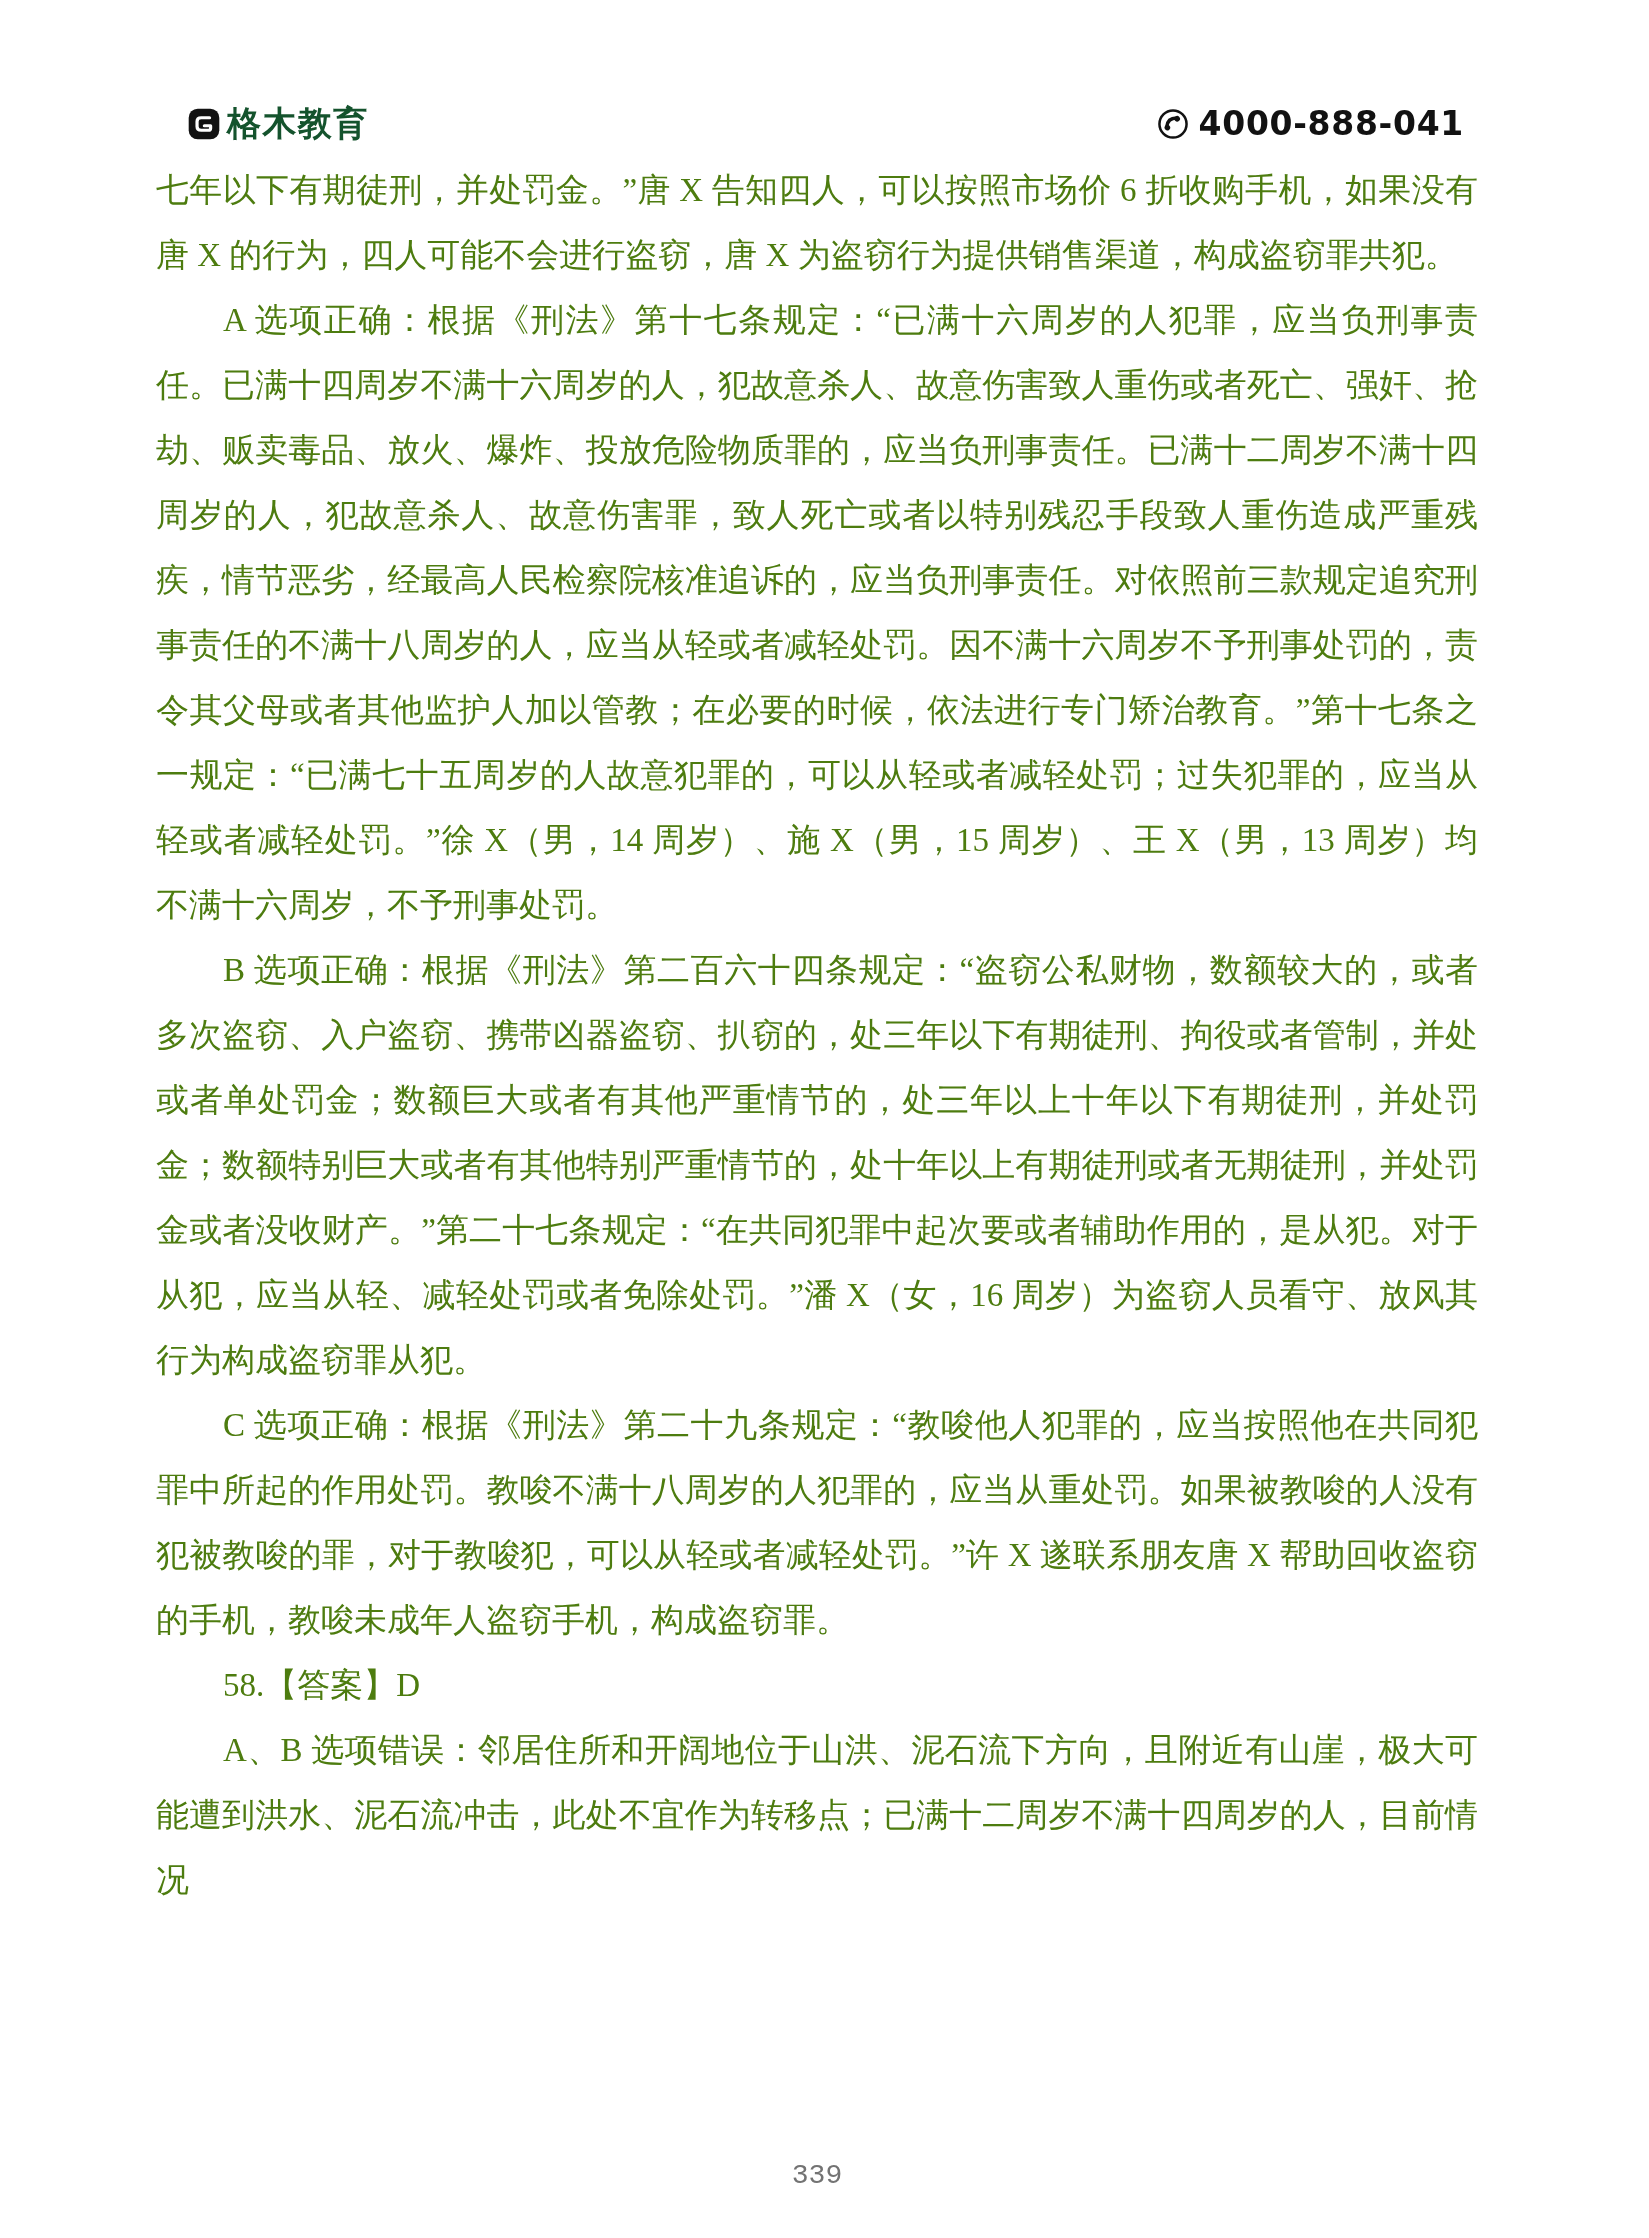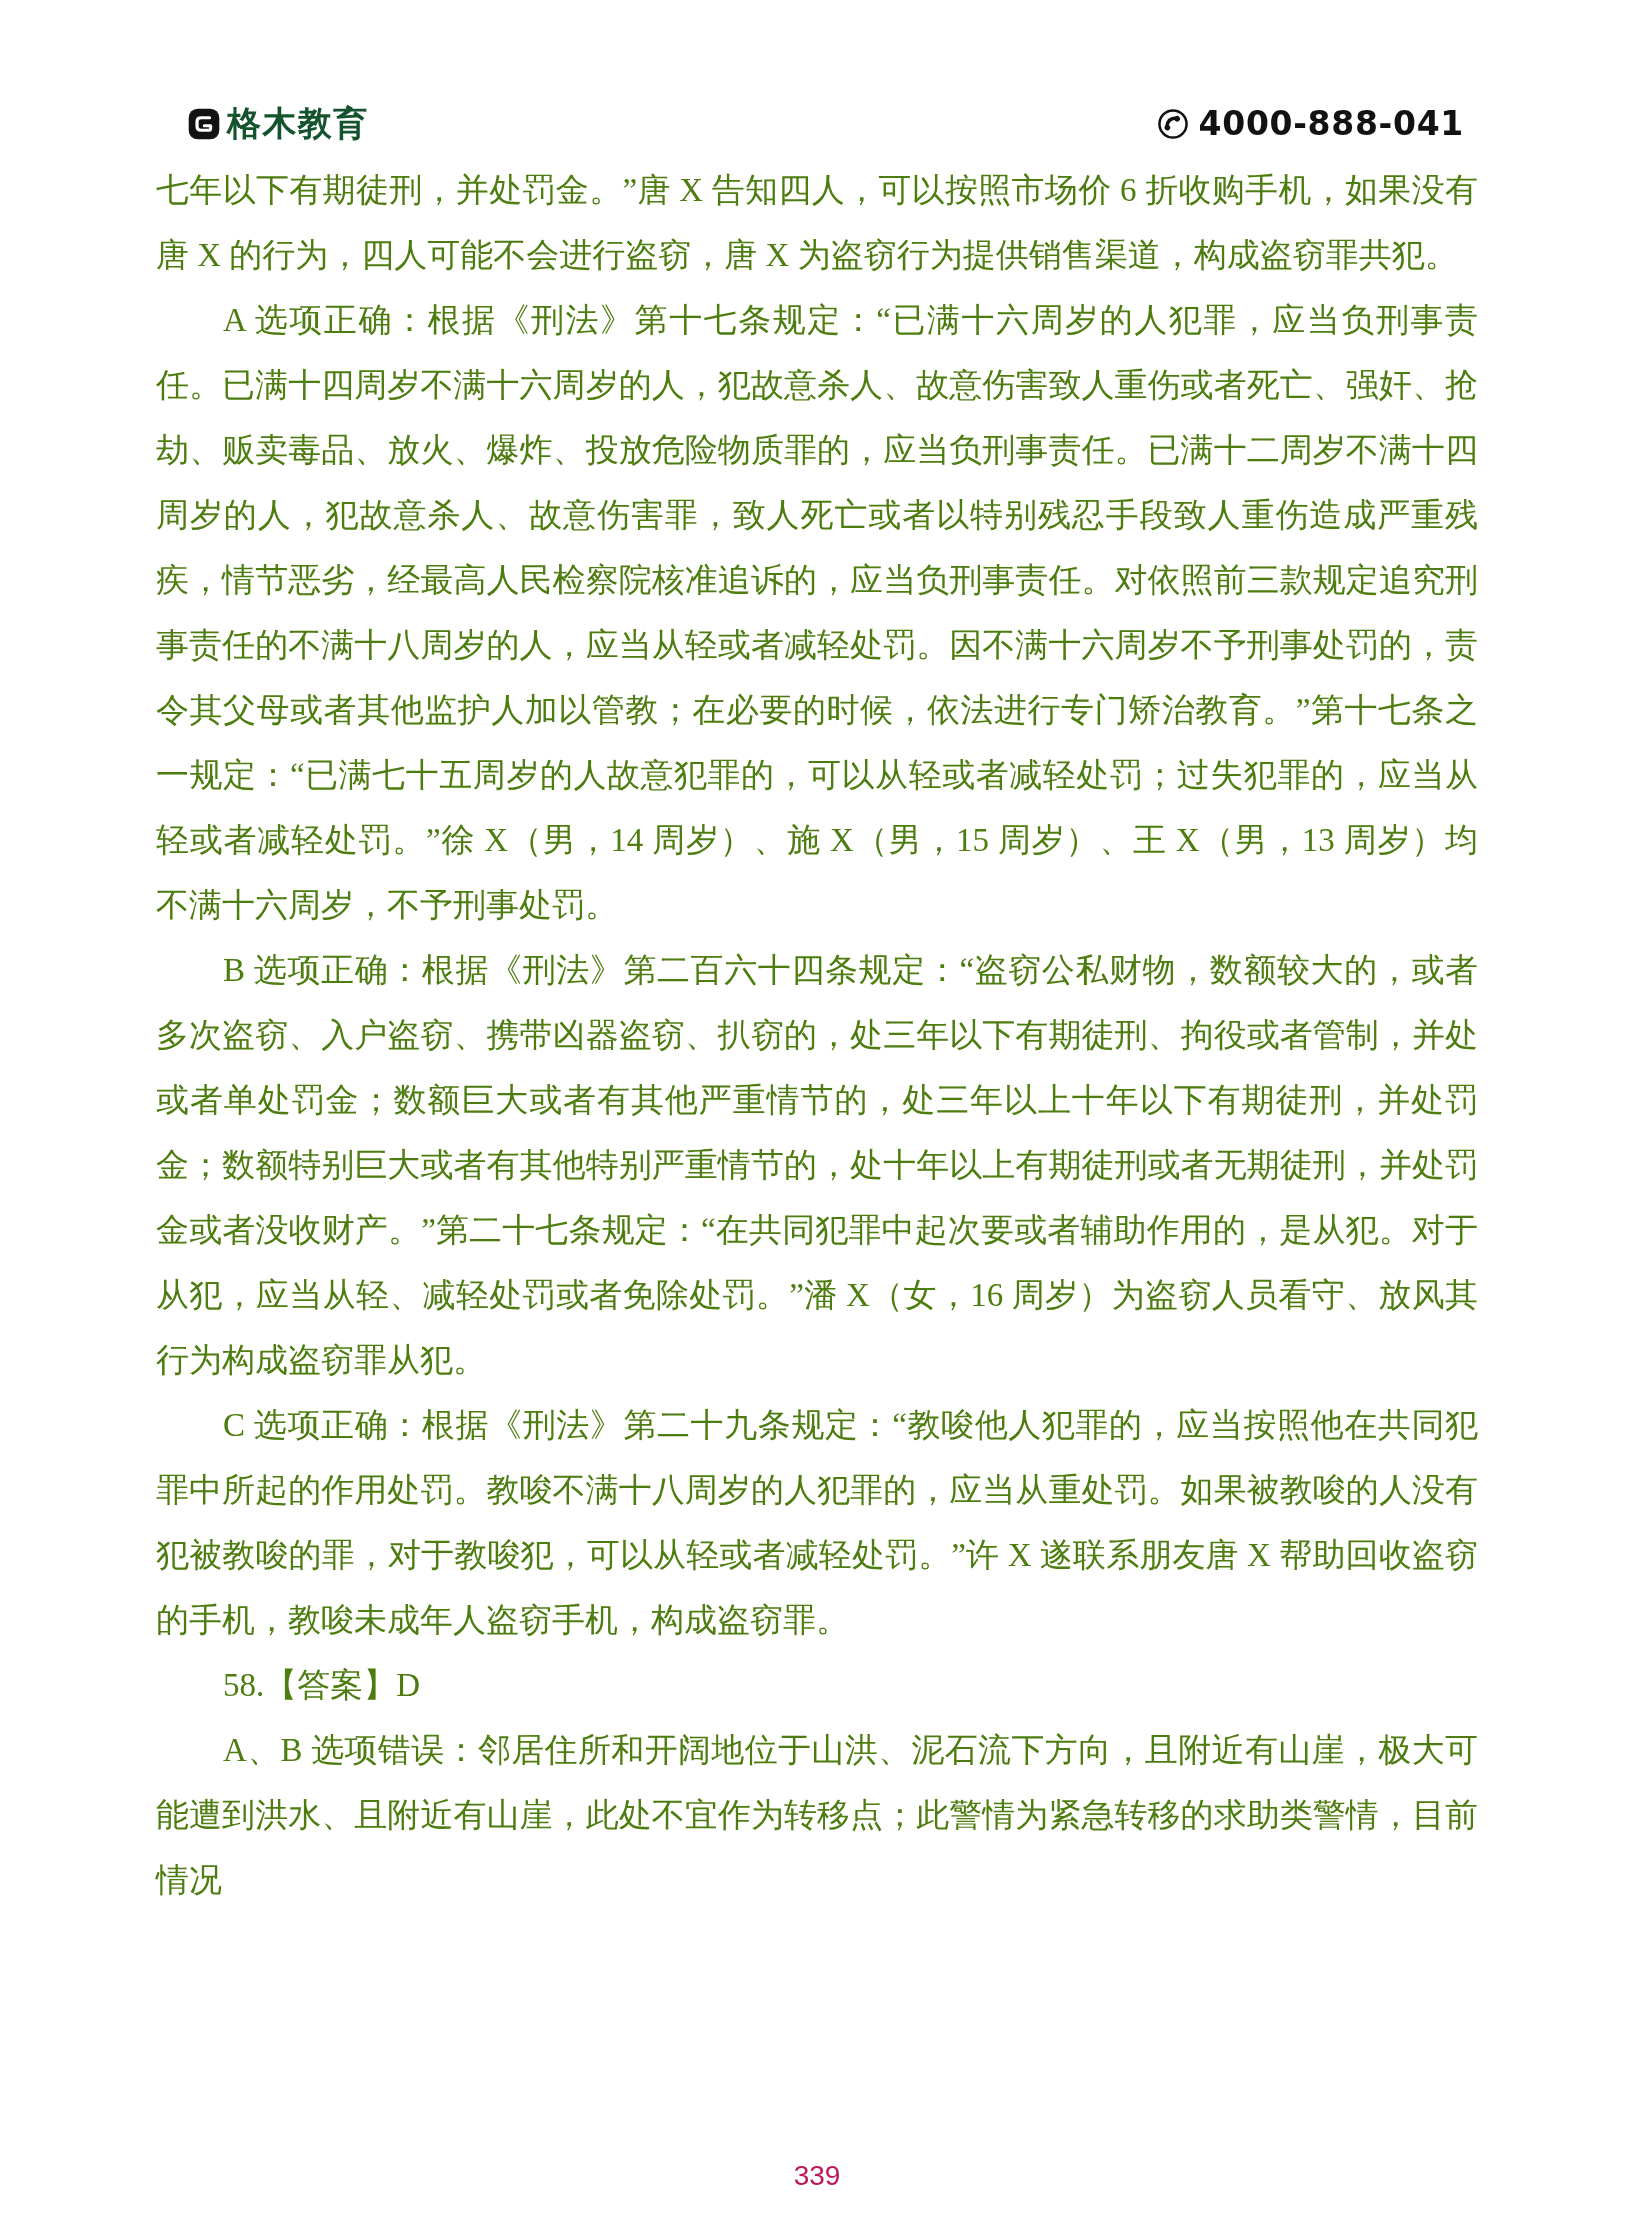--- a/index.html
+++ b/index.html
@@ -70,23 +70,23 @@
 
   
   .footer {
     position: absolute;
     left: 156px;
     width: 1322px;
     top: 2160px;
     text-align: center;
   }
   .page-number {
-    font-family: Liberation Sans, sans-serif;
+    font-family: Liberation Mono, monospace;
     font-size: 28px;
-    color: #be185d;
+    color: #737373;
   }
 </style>
 </head>
 <body>
 
 <div class="page">
 
   <header class="header">
     <div class="brand">
       <span class="logo-box">
@@ -112,21 +112,21 @@
       <span class="phone-number">4000-888-041</span>
     </div>
   </header>
 
   <main class="doc-body">
     <p class="para">七年以下有期徒刑，并处罚金。”唐 X 告知四人，可以按照市场价 6 折收购手机，如果没有唐 X 的行为，四人可能不会进行盗窃，唐 X 为盗窃行为提供销售渠道，构成盗窃罪共犯。</p>
     <p class="para indent">A 选项正确：根据《刑法》第十七条规定：“已满十六周岁的人犯罪，应当负刑事责任。已满十四周岁不满十六周岁的人，犯故意杀人、故意伤害致人重伤或者死亡、强奸、抢劫、贩卖毒品、放火、爆炸、投放危险物质罪的，应当负刑事责任。已满十二周岁不满十四周岁的人，犯故意杀人、故意伤害罪，致人死亡或者以特别残忍手段致人重伤造成严重残疾，情节恶劣，经最高人民检察院核准追诉的，应当负刑事责任。对依照前三款规定追究刑事责任的不满十八周岁的人，应当从轻或者减轻处罚。因不满十六周岁不予刑事处罚的，责令其父母或者其他监护人加以管教；在必要的时候，依法进行专门矫治教育。”第十七条之一规定：“已满七十五周岁的人故意犯罪的，可以从轻或者减轻处罚；过失犯罪的，应当从轻或者减轻处罚。”徐 X（男，14 周岁）、施 X（男，15 周岁）、王 X（男，13 周岁）均不满十六周岁，不予刑事处罚。</p>
     <p class="para indent">B 选项正确：根据《刑法》第二百六十四条规定：“盗窃公私财物，数额较大的，或者多次盗窃、入户盗窃、携带凶器盗窃、扒窃的，处三年以下有期徒刑、拘役或者管制，并处或者单处罚金；数额巨大或者有其他严重情节的，处三年以上十年以下有期徒刑，并处罚金；数额特别巨大或者有其他特别严重情节的，处十年以上有期徒刑或者无期徒刑，并处罚金或者没收财产。”第二十七条规定：“在共同犯罪中起次要或者辅助作用的，是从犯。对于从犯，应当从轻、减轻处罚或者免除处罚。”潘 X（女，16 周岁）为盗窃人员看守、放风其行为构成盗窃罪从犯。</p>
     <p class="para indent">C 选项正确：根据《刑法》第二十九条规定：“教唆他人犯罪的，应当按照他在共同犯罪中所起的作用处罚。教唆不满十八周岁的人犯罪的，应当从重处罚。如果被教唆的人没有犯被教唆的罪，对于教唆犯，可以从轻或者减轻处罚。”许 X 遂联系朋友唐 X 帮助回收盗窃的手机，教唆未成年人盗窃手机，构成盗窃罪。</p>
     <p class="para indent">58.【答案】D</p>
-    <p class="para indent">A、B 选项错误：邻居住所和开阔地位于山洪、泥石流下方向，且附近有山崖，极大可能遭到洪水、且附近有山崖，此处不宜作为转移点；此警情为紧急转移的求助类警情，目前情况</p>
+    <p class="para indent">A、B 选项错误：邻居住所和开阔地位于山洪、泥石流下方向，且附近有山崖，极大可能遭到洪水、泥石流冲击，此处不宜作为转移点；已满十二周岁不满十四周岁的人，目前情况</p>
   </main>
 
   <footer class="footer">
     <span class="page-number">339</span>
   </footer>
 
 </div>
 
 
 </body></html>

